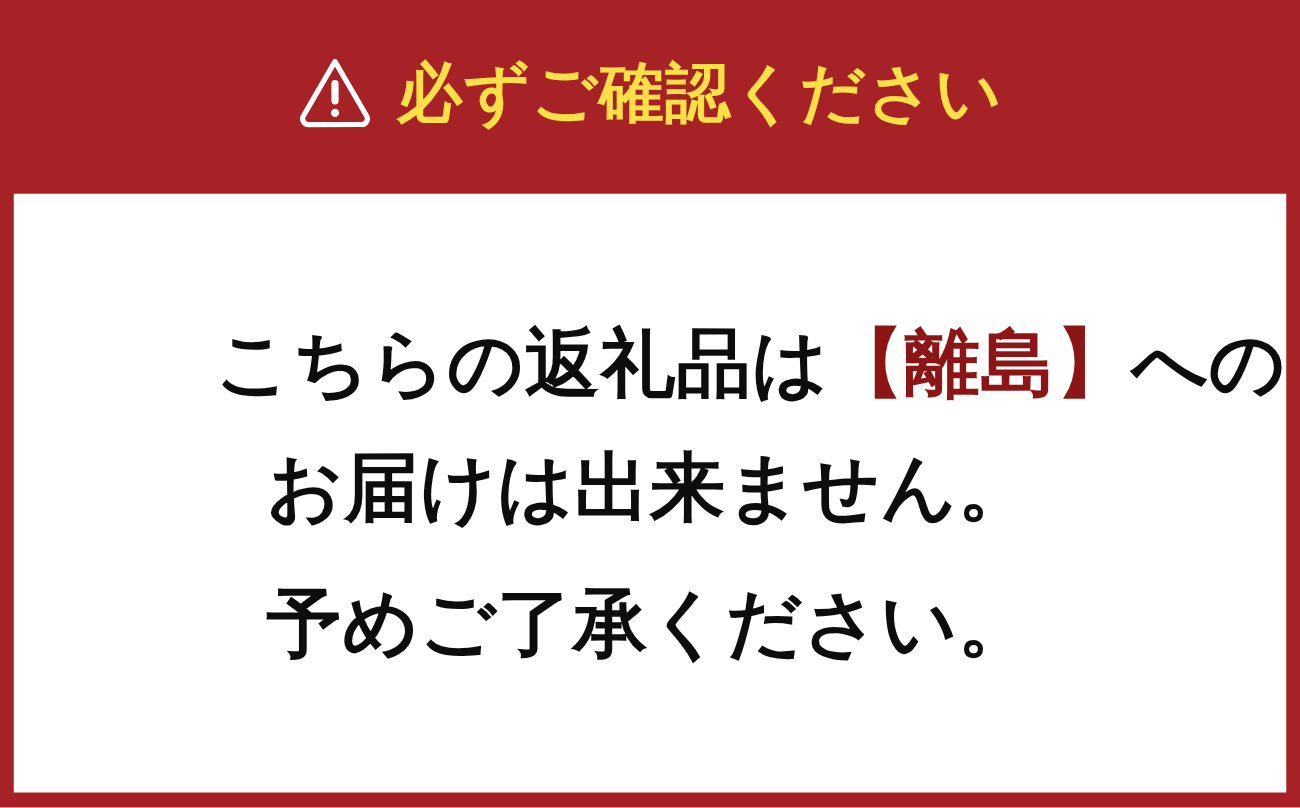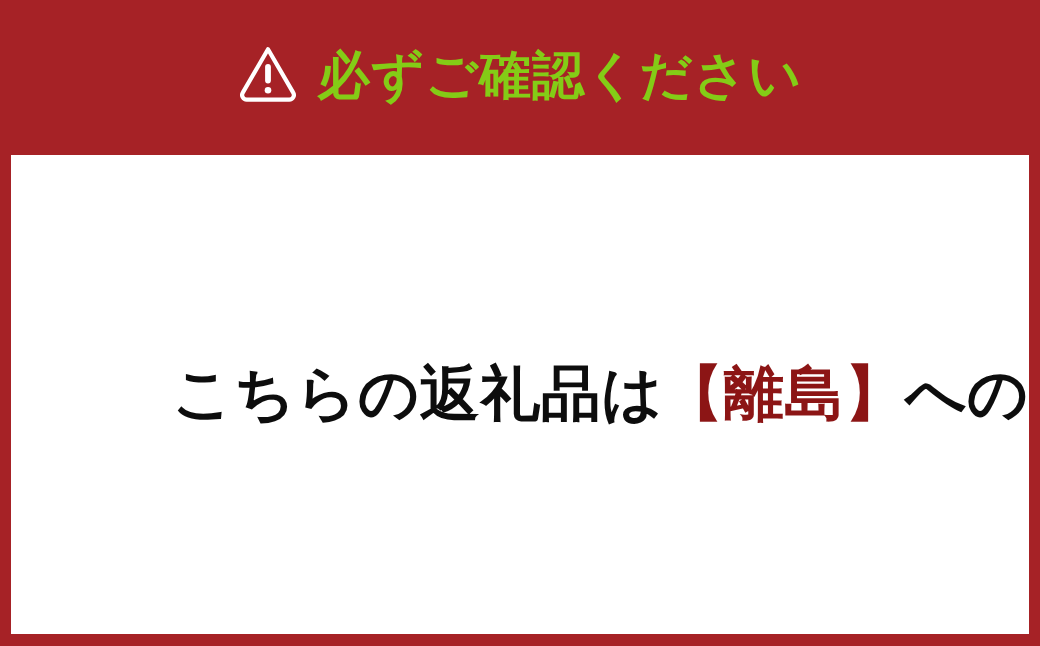--- a/index.html
+++ b/index.html
@@ -39,21 +39,21 @@
   }
 
   .warn-icon {
     display: block;
     width: 60px;
     height: 56px;
     flex: 0 0 auto;
   }
 
   .header-title {
-    color: #84cc16;
+    color: #fde047;
     font-size: 52px;
     font-weight: 700;
     line-height: 1;
     letter-spacing: 1px;
     white-space: nowrap;
   }
 
   
   .card {
     position: absolute;
@@ -107,18 +107,20 @@
     <span class="header-title">必ずご確認ください</span>
   </div>
 
   <div class="card">
     <div class="body-lines">
 
       <span class="body-line line-1">
         <span>こちらの返礼品は</span><span class="emph-red">【離島】</span><span>への</span>
       </span>
 
+      <span class="body-line line-2">お届けは出来ません。</span>
 
+      <span class="body-line line-3">予めご了承ください。</span>
 
     </div>
   </div>
 
 </div>
 
 </body></html>

